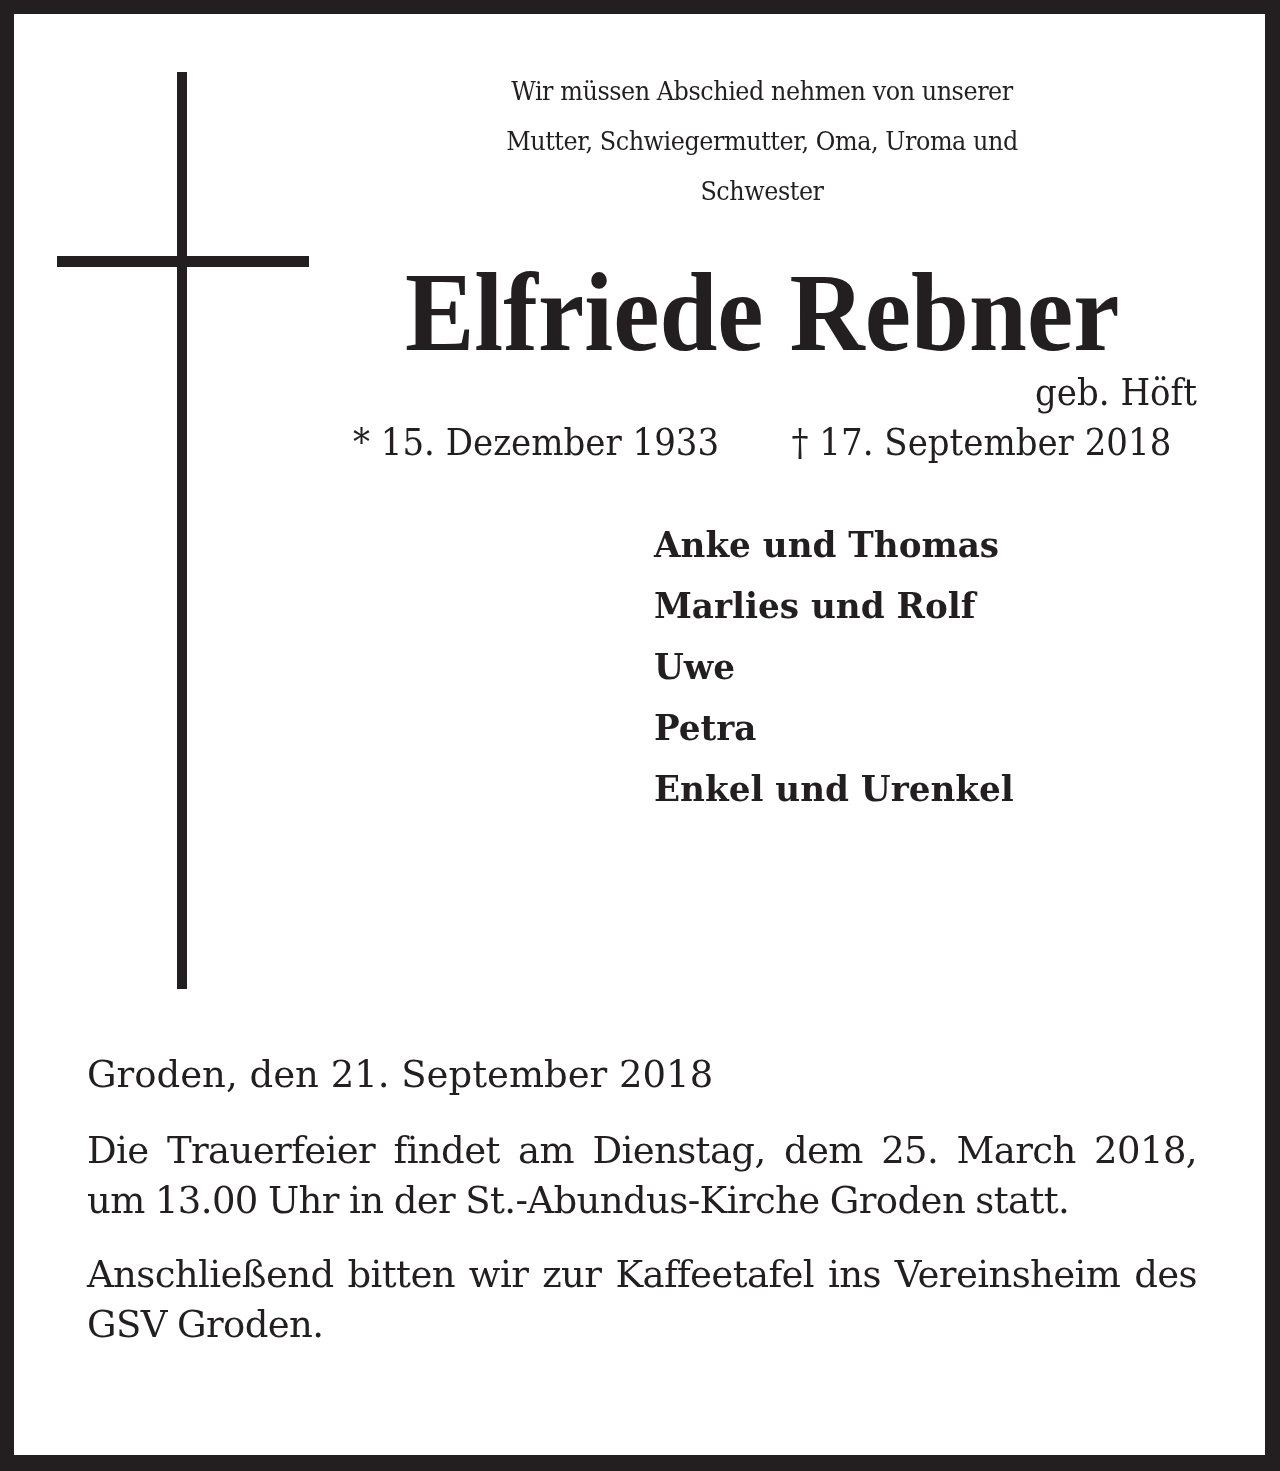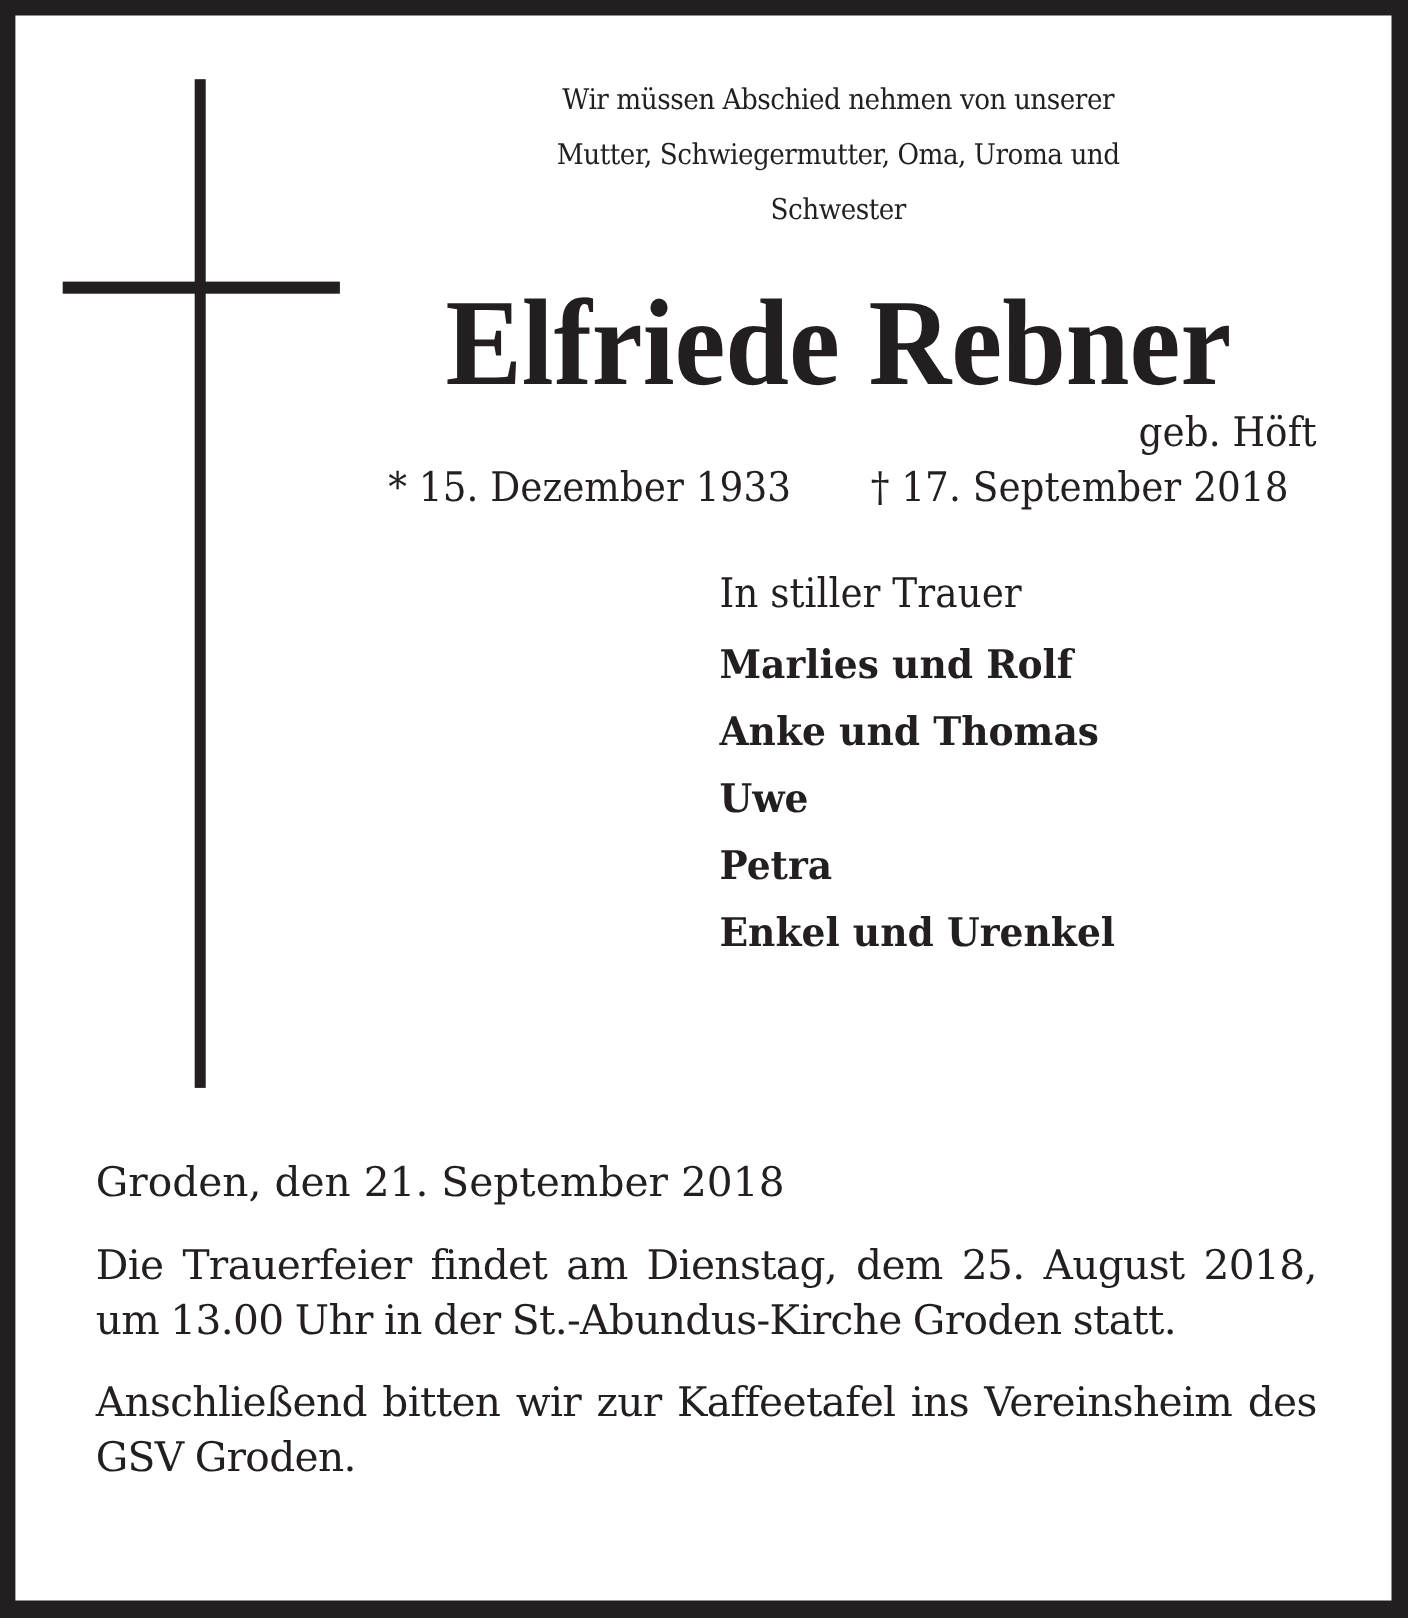--- a/index.html
+++ b/index.html
@@ -130,27 +130,24 @@
 
 <div class="maiden">
   <span>geb. Höft</span>
 </div>
 
 <div class="dates">
   <span class="inner">* 15. Dezember 1933</span><span class="gap"></span><span class="inner">† 17. September 2018</span>
 </div>
 
 <div class="mourners">
-  <div class="heading">
-    <span>In stiller Trauer</span>
-  </div>
+  <div class="name-item"><span>Anke und Thomas</span></div>
   <div class="name-item"><span>Marlies und Rolf</span></div>
-  <div class="name-item"><span>Anke und Thomas</span></div>
   <div class="name-item"><span>Uwe</span></div>
   <div class="name-item"><span>Petra</span></div>
   <div class="name-item"><span>Enkel und Urenkel</span></div>
 </div>
 
 <div class="footer">
   <p class="place-date">Groden, den 21. September 2018</p>
-  <p class="para">Die Trauerfeier findet am Dienstag, dem 25. August 2018, um 13.00 Uhr in der St.-Abundus-Kirche Groden statt.</p>
+  <p class="para">Die Trauerfeier findet am Dienstag, dem 25. March 2018, um 13.00 Uhr in der St.-Abundus-Kirche Groden statt.</p>
   <p class="para">Anschließend bitten wir zur Kaffeetafel ins Vereinsheim des GSV Groden.</p>
 </div>
 
 </body></html>

